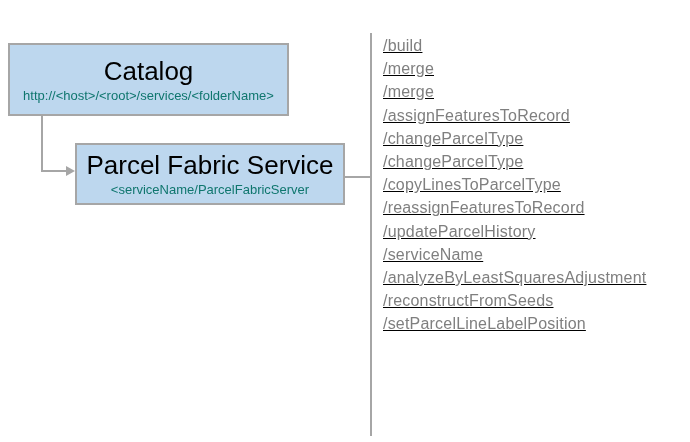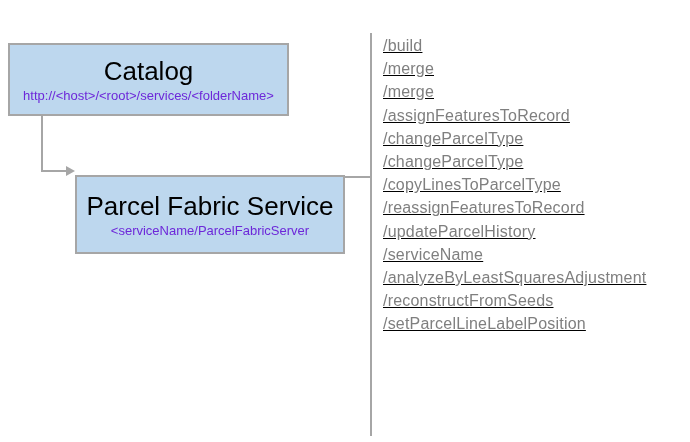--- a/index.html
+++ b/index.html
@@ -30,33 +30,32 @@
   .catalog-box {
     left: 8px;
     top: 43px;
     width: 281px;
     height: 73px;
   }
   .service-box {
     left: 75px;
     top: 143px;
     width: 270px;
-    height: 79px;
-    margin-top: 32px;
+    height: 62px;
   }
   .node-title {
     font-size: 26px;
     line-height: 30px;
     color: #000000;
     white-space: nowrap;
   }
   .node-subtitle {
     font-size: 13px;
     line-height: 17px;
-    color: #6d28d9;
+    color: #0f766e;
     white-space: nowrap;
     margin-top: 1px;
   }
   
   .line {
     position: absolute;
     background: #A6A6A6;
   }
   .conn-down {
     left: 41px;

